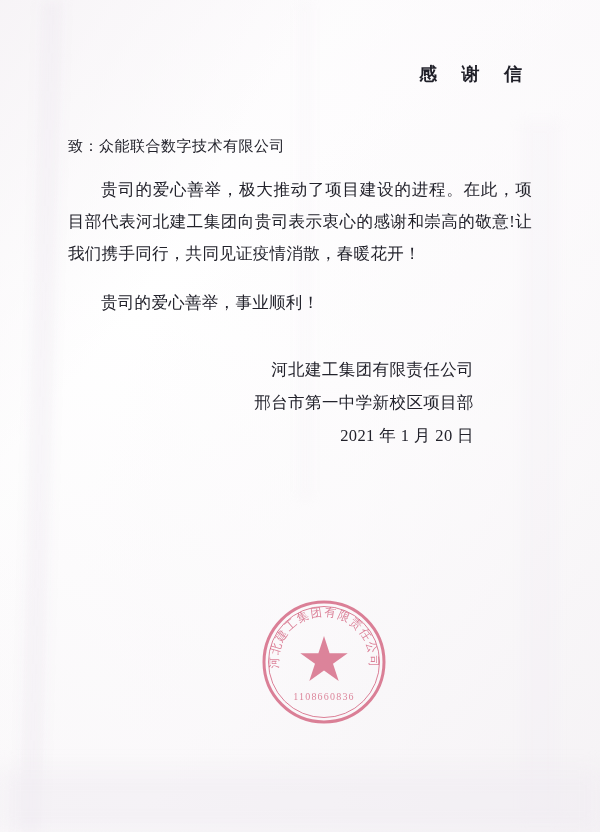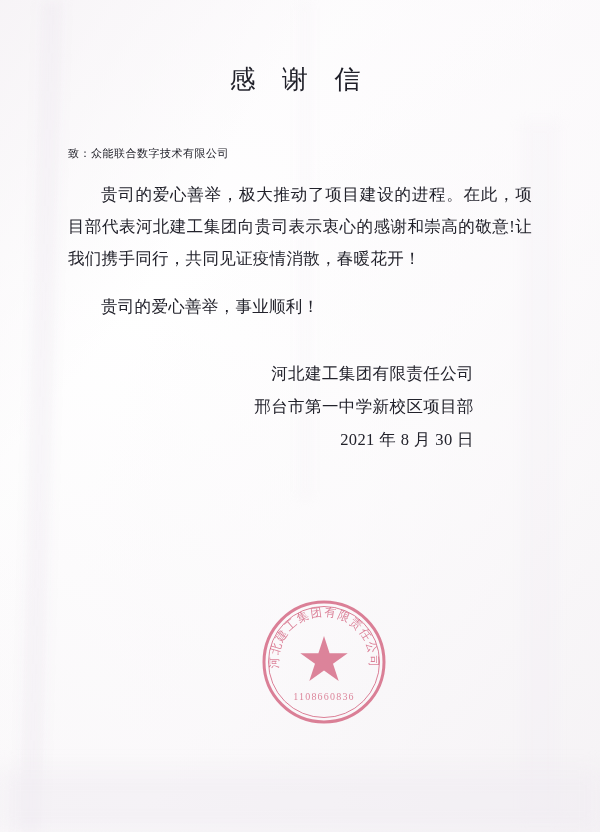--- a/index.html
+++ b/index.html
@@ -35,30 +35,30 @@
   .s3 { left: 520px; top: 120px; width: 40px; height: 700px; opacity: .45; }
   .s4 { left: 0;     top: 770px; width: 600px; height: 62px; background: rgba(240,236,242,0.5); filter: blur(10px); }
 
   .doc {
     position: relative;
     padding: 0 68px;
     color: #2b2b33;
   }
   .title {
     margin-top: 62px;
-    text-align: center;
-    font-size: 26px;
-    font-weight: normal;
+    text-align: right;
+    font-size: 18px;
+    font-weight: bold;
     letter-spacing: 10px;
     color: #1f1f28;
     font-family: "Liberation Serif", serif;
   }
   .salutation {
     margin-top: 48px;
-    font-size: 11px;
+    font-size: 15px;
     line-height: 1.6;
     letter-spacing: 0.5px;
     color: #22222b;
   }
   p.body-para {
     margin: 16px 0 0 0;
     font-size: 16.5px;
     line-height: 1.95;
     text-indent: 33px;
     letter-spacing: 0.3px;
@@ -102,21 +102,21 @@
     <div class="title">感 谢 信</div>
 
     <div class="salutation">致：众能联合数字技术有限公司</div>
 
     <p class="body-para">贵司的爱心善举，极大推动了项目建设的进程。在此，项目部代表河北建工集团向贵司表示衷心的感谢和崇高的敬意!让我们携手同行，共同见证疫情消散，春暖花开！</p>
     <p class="body-para">贵司的爱心善举，事业顺利！</p>
 
     <div class="signature">
       <span class="sig-line">河北建工集团有限责任公司</span>
       <span class="sig-line">邢台市第一中学新校区项目部</span>
-      <span class="sig-line">2021 年 8 月 30 日</span>
+      <span class="sig-line">2021 年 1 月 20 日</span>
     </div>
 
   </div>
 
   <div class="seal">
     <svg width="132" height="132" viewBox="0 0 132 132" xmlns="http://www.w3.org/2000/svg">
       <g opacity="0.62" fill="none" stroke="#c8365a" stroke-width="3">
         <circle cx="66" cy="66" r="60"></circle>
         <circle cx="66" cy="66" r="55.5" stroke-width="1"></circle>
       </g>

